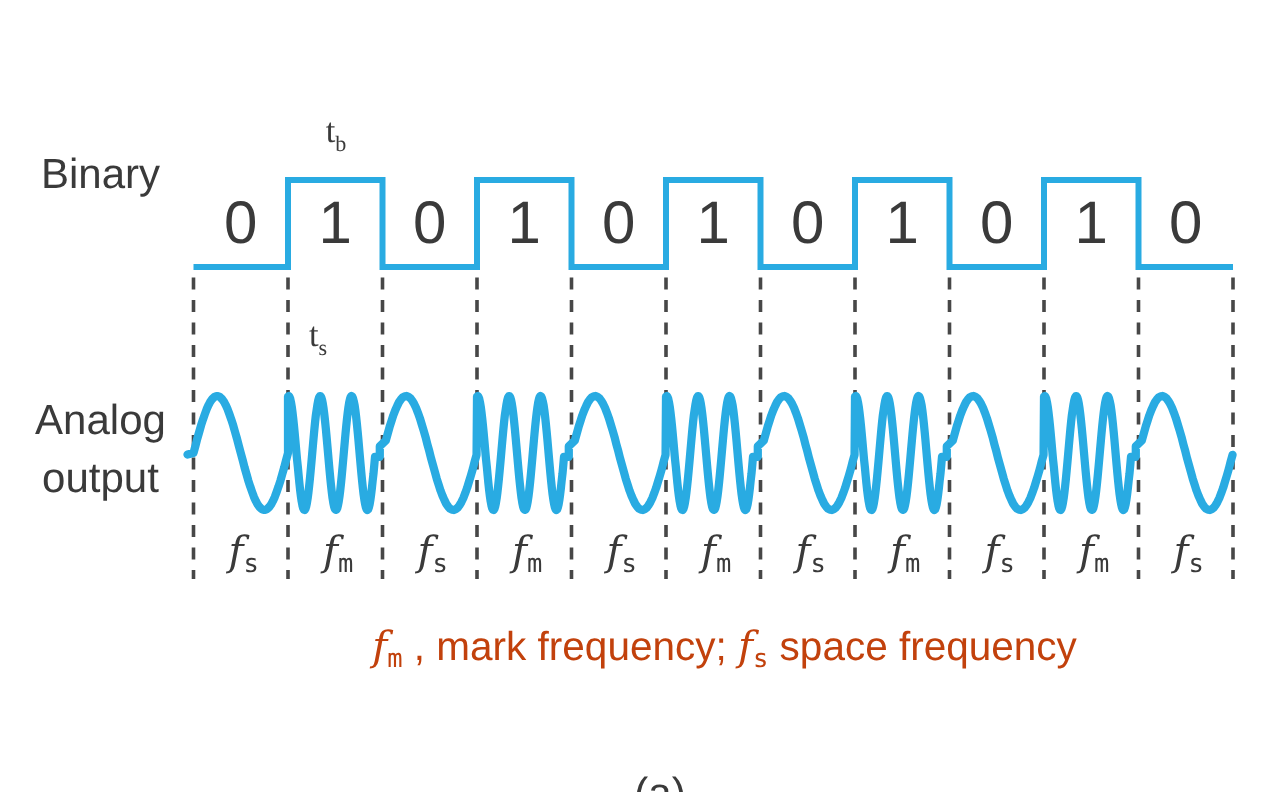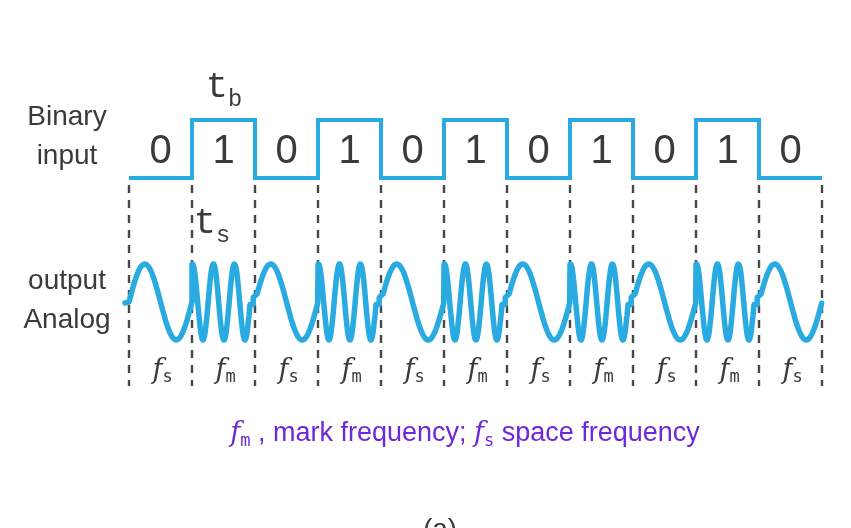--- a/index.html
+++ b/index.html
@@ -13,33 +13,33 @@
   }
   .side-label .line{display:block;}
   #binary-label{left:8px;top:56px;width:118px;}
   #analog-label{left:8px;top:220px;width:118px;}
   .digit{
     position:absolute;transform:translate(-50%,-50%);
     font-size:40px;color:#3A3A3A;line-height:1;
   }
   .t-wrap{
     position:absolute;transform:translate(-50%,-50%);
-    font-family:Liberation Mono, monospace;font-size:37px;color:#3A3A3A;line-height:1;white-space:nowrap;
+    font-family:Liberation Serif, serif;font-size:23px;color:#3A3A3A;line-height:1;white-space:nowrap;
   }
   .t-sub{font-size:0.64em;vertical-align:-0.38em;}
   #tb{left:224px;top:50px;}
   #ts{left:212px;top:186px;}
   .flabel{
     position:absolute;transform:translate(-50%,-50%);white-space:nowrap;line-height:1;color:#3A3A3A;text-align:center;
   }
   .f-base{font-family:"DejaVu Serif",serif;font-style:italic;font-size:27px;}
   .f-sub{font-family:"DejaVu Sans Mono",monospace;font-size:17px;vertical-align:-0.28em;}
   .caption{
-    position:absolute;left:465px;top:393px;transform:translate(-50%,-50%);
-    white-space:nowrap;font-size:27px;color:#6d28d9;
+    position:absolute;left:483px;top:393px;transform:translate(-50%,-50%);
+    white-space:nowrap;font-size:27px;color:#c2410c;
   }
   .subfig{
     position:absolute;left:440px;top:489px;transform:translate(-50%,-50%);
     font-size:28px;color:#3A3A3A;
   }
 </style>
 </head>
 <body>
 
 <div class="fig">
@@ -55,26 +55,25 @@
       <path d="M633 145 L633 346" fill="none" stroke="#474747" stroke-width="2.4" stroke-dasharray="8 7"></path>
       <path d="M696 145 L696 346" fill="none" stroke="#474747" stroke-width="2.4" stroke-dasharray="8 7"></path>
       <path d="M759 145 L759 346" fill="none" stroke="#474747" stroke-width="2.4" stroke-dasharray="8 7"></path>
       <path d="M822 145 L822 346" fill="none" stroke="#474747" stroke-width="2.4" stroke-dasharray="8 7"></path>
       <path d="M129 138 L192 138 L192 80 L255 80 L255 138 L318 138 L318 80 L381 80 L381 138 L444 138 L444 80 L507 80 L507 138 L570 138 L570 80 L633 80 L633 138 L696 138 L696 80 L759 80 L759 138 L822 138" fill="none" stroke="#29ABE2" stroke-width="4" stroke-linejoin="miter"></path>
       <path d="M125.0 263.0 L129.0 262.0 L130.3 257.2 L131.5 252.5 L132.8 248.0 L134.0 243.7 L135.3 239.7 L136.6 236.0 L137.8 232.7 L139.1 229.9 L140.3 227.6 L141.6 225.9 L142.9 224.7 L144.1 224.1 L145.4 224.1 L146.6 224.7 L147.9 225.9 L149.2 227.6 L150.4 229.9 L151.7 232.7 L152.9 236.0 L154.2 239.7 L155.5 243.7 L156.7 248.0 L158.0 252.5 L159.2 257.2 L160.5 262.0 L161.8 266.8 L163.0 271.5 L164.3 276.0 L165.5 280.3 L166.8 284.3 L168.1 288.0 L169.3 291.3 L170.6 294.1 L171.8 296.4 L173.1 298.1 L174.4 299.3 L175.6 299.9 L176.9 299.9 L178.1 299.3 L179.4 298.1 L180.7 296.4 L181.9 294.1 L183.2 291.3 L184.4 288.0 L185.7 284.3 L187.0 280.3 L188.2 276.0 L189.5 271.5 L190.7 266.8 L192.0 262.0 L192.0 224.3 L192.5 224.0 L193.0 224.6 L193.5 225.9 L194.0 228.2 L194.5 231.1 L195.0 234.8 L195.5 239.1 L196.0 243.9 L196.5 249.2 L197.0 254.7 L197.5 260.4 L198.0 266.1 L198.6 271.7 L199.1 277.1 L199.6 282.2 L200.1 286.8 L200.6 290.8 L201.1 294.2 L201.6 296.9 L202.1 298.8 L202.6 299.8 L203.1 300.0 L203.6 299.3 L204.1 297.7 L204.6 295.4 L205.1 292.3 L205.6 288.5 L206.1 284.1 L206.6 279.2 L207.1 273.9 L207.6 268.4 L208.1 262.7 L208.6 257.0 L209.1 251.4 L209.6 246.0 L210.1 241.0 L210.6 236.5 L211.2 232.5 L211.7 229.3 L212.2 226.7 L212.7 225.0 L213.2 224.1 L213.7 224.1 L214.2 224.9 L214.7 226.6 L215.2 229.1 L215.7 232.3 L216.2 236.2 L216.7 240.7 L217.2 245.6 L217.7 251.0 L218.2 256.6 L218.7 262.3 L219.2 268.0 L219.7 273.6 L220.2 278.9 L220.7 283.8 L221.2 288.2 L221.7 292.1 L222.2 295.2 L222.7 297.6 L223.2 299.2 L223.8 299.9 L224.3 299.8 L224.8 298.9 L225.3 297.0 L225.8 294.4 L226.3 291.1 L226.8 287.1 L227.3 282.5 L227.8 277.5 L228.3 272.1 L228.8 266.5 L229.3 260.8 L229.8 255.1 L230.3 249.5 L230.8 244.3 L231.3 239.4 L231.8 235.1 L232.3 231.4 L232.8 228.3 L233.3 226.1 L233.8 224.6 L234.3 224.0 L234.8 224.3 L235.3 225.4 L235.8 227.3 L236.4 230.1 L236.9 233.5 L237.4 237.6 L237.9 242.3 L238.4 247.4 L238.9 252.8 L239.4 258.5 L239.9 264.2 L240.4 269.9 L240.9 275.4 L241.4 280.6 L241.9 285.3 L242.4 289.6 L242.9 293.2 L243.4 296.1 L243.9 298.2 L244.4 299.5 L244.9 300.0 L245.4 299.6 L245.9 298.3 L246.4 296.3 L246.9 293.4 L247.4 289.8 L247.9 285.6 L248.4 280.9 L249.0 275.7 L249.5 270.2 L250.0 264.6 L251.5 264.5 L253.2 264.5 L253.2 257.5 L257.2 253.7 L258.5 249.1 L259.7 244.7 L261.0 240.6 L262.2 236.9 L263.5 233.5 L264.8 230.6 L266.0 228.1 L267.3 226.2 L268.5 224.9 L269.8 224.2 L271.1 224.0 L272.3 224.5 L273.6 225.5 L274.8 227.1 L276.1 229.3 L277.4 232.0 L278.6 235.1 L279.9 238.7 L281.1 242.7 L282.4 246.9 L283.7 251.4 L284.9 256.1 L286.2 260.8 L287.4 265.6 L288.7 270.3 L290.0 274.9 L291.2 279.3 L292.5 283.4 L293.7 287.1 L295.0 290.5 L296.3 293.4 L297.5 295.9 L298.8 297.8 L300.0 299.1 L301.3 299.8 L302.6 300.0 L303.8 299.5 L305.1 298.5 L306.3 296.9 L307.6 294.7 L308.9 292.0 L310.1 288.9 L311.4 285.3 L312.6 281.3 L313.9 277.1 L315.2 272.6 L316.4 267.9 L317.7 263.2 L318.0 224.3 L318.5 224.0 L319.0 224.6 L319.5 225.9 L320.0 228.2 L320.5 231.1 L321.0 234.8 L321.5 239.1 L322.0 243.9 L322.5 249.2 L323.0 254.7 L323.5 260.4 L324.0 266.1 L324.6 271.7 L325.1 277.1 L325.6 282.2 L326.1 286.8 L326.6 290.8 L327.1 294.2 L327.6 296.9 L328.1 298.8 L328.6 299.8 L329.1 300.0 L329.6 299.3 L330.1 297.7 L330.6 295.4 L331.1 292.3 L331.6 288.5 L332.1 284.1 L332.6 279.2 L333.1 273.9 L333.6 268.4 L334.1 262.7 L334.6 257.0 L335.1 251.4 L335.6 246.0 L336.1 241.0 L336.6 236.5 L337.2 232.5 L337.7 229.3 L338.2 226.7 L338.7 225.0 L339.2 224.1 L339.7 224.1 L340.2 224.9 L340.7 226.6 L341.2 229.1 L341.7 232.3 L342.2 236.2 L342.7 240.7 L343.2 245.6 L343.7 251.0 L344.2 256.6 L344.7 262.3 L345.2 268.0 L345.7 273.6 L346.2 278.9 L346.7 283.8 L347.2 288.2 L347.7 292.1 L348.2 295.2 L348.7 297.6 L349.2 299.2 L349.8 299.9 L350.3 299.8 L350.8 298.9 L351.3 297.0 L351.8 294.4 L352.3 291.1 L352.8 287.1 L353.3 282.5 L353.8 277.5 L354.3 272.1 L354.8 266.5 L355.3 260.8 L355.8 255.1 L356.3 249.5 L356.8 244.3 L357.3 239.4 L357.8 235.1 L358.3 231.4 L358.8 228.3 L359.3 226.1 L359.8 224.6 L360.3 224.0 L360.8 224.3 L361.3 225.4 L361.8 227.3 L362.4 230.1 L362.9 233.5 L363.4 237.6 L363.9 242.3 L364.4 247.4 L364.9 252.8 L365.4 258.5 L365.9 264.2 L366.4 269.9 L366.9 275.4 L367.4 280.6 L367.9 285.3 L368.4 289.6 L368.9 293.2 L369.4 296.1 L369.9 298.2 L370.4 299.5 L370.9 300.0 L371.4 299.6 L371.9 298.3 L372.4 296.3 L372.9 293.4 L373.4 289.8 L373.9 285.6 L374.4 280.9 L375.0 275.7 L375.5 270.2 L376.0 264.6 L377.5 264.5 L379.2 264.5 L379.2 257.5 L383.2 253.7 L384.5 249.1 L385.7 244.7 L387.0 240.6 L388.2 236.9 L389.5 233.5 L390.8 230.6 L392.0 228.1 L393.3 226.2 L394.5 224.9 L395.8 224.2 L397.1 224.0 L398.3 224.5 L399.6 225.5 L400.8 227.1 L402.1 229.3 L403.4 232.0 L404.6 235.1 L405.9 238.7 L407.1 242.7 L408.4 246.9 L409.7 251.4 L410.9 256.1 L412.2 260.8 L413.4 265.6 L414.7 270.3 L416.0 274.9 L417.2 279.3 L418.5 283.4 L419.7 287.1 L421.0 290.5 L422.3 293.4 L423.5 295.9 L424.8 297.8 L426.0 299.1 L427.3 299.8 L428.6 300.0 L429.8 299.5 L431.1 298.5 L432.3 296.9 L433.6 294.7 L434.9 292.0 L436.1 288.9 L437.4 285.3 L438.6 281.3 L439.9 277.1 L441.2 272.6 L442.4 267.9 L443.7 263.2 L444.0 224.3 L444.5 224.0 L445.0 224.6 L445.5 225.9 L446.0 228.2 L446.5 231.1 L447.0 234.8 L447.5 239.1 L448.0 243.9 L448.5 249.2 L449.0 254.7 L449.5 260.4 L450.0 266.1 L450.6 271.7 L451.1 277.1 L451.6 282.2 L452.1 286.8 L452.6 290.8 L453.1 294.2 L453.6 296.9 L454.1 298.8 L454.6 299.8 L455.1 300.0 L455.6 299.3 L456.1 297.7 L456.6 295.4 L457.1 292.3 L457.6 288.5 L458.1 284.1 L458.6 279.2 L459.1 273.9 L459.6 268.4 L460.1 262.7 L460.6 257.0 L461.1 251.4 L461.6 246.0 L462.1 241.0 L462.6 236.5 L463.2 232.5 L463.7 229.3 L464.2 226.7 L464.7 225.0 L465.2 224.1 L465.7 224.1 L466.2 224.9 L466.7 226.6 L467.2 229.1 L467.7 232.3 L468.2 236.2 L468.7 240.7 L469.2 245.6 L469.7 251.0 L470.2 256.6 L470.7 262.3 L471.2 268.0 L471.7 273.6 L472.2 278.9 L472.7 283.8 L473.2 288.2 L473.7 292.1 L474.2 295.2 L474.7 297.6 L475.2 299.2 L475.8 299.9 L476.3 299.8 L476.8 298.9 L477.3 297.0 L477.8 294.4 L478.3 291.1 L478.8 287.1 L479.3 282.5 L479.8 277.5 L480.3 272.1 L480.8 266.5 L481.3 260.8 L481.8 255.1 L482.3 249.5 L482.8 244.3 L483.3 239.4 L483.8 235.1 L484.3 231.4 L484.8 228.3 L485.3 226.1 L485.8 224.6 L486.3 224.0 L486.8 224.3 L487.3 225.4 L487.8 227.3 L488.4 230.1 L488.9 233.5 L489.4 237.6 L489.9 242.3 L490.4 247.4 L490.9 252.8 L491.4 258.5 L491.9 264.2 L492.4 269.9 L492.9 275.4 L493.4 280.6 L493.9 285.3 L494.4 289.6 L494.9 293.2 L495.4 296.1 L495.9 298.2 L496.4 299.5 L496.9 300.0 L497.4 299.6 L497.9 298.3 L498.4 296.3 L498.9 293.4 L499.4 289.8 L499.9 285.6 L500.4 280.9 L501.0 275.7 L501.5 270.2 L502.0 264.6 L503.5 264.5 L505.2 264.5 L505.2 257.5 L509.2 253.7 L510.5 249.1 L511.7 244.7 L513.0 240.6 L514.2 236.9 L515.5 233.5 L516.8 230.6 L518.0 228.1 L519.3 226.2 L520.5 224.9 L521.8 224.2 L523.1 224.0 L524.3 224.5 L525.6 225.5 L526.8 227.1 L528.1 229.3 L529.4 232.0 L530.6 235.1 L531.9 238.7 L533.1 242.7 L534.4 246.9 L535.7 251.4 L536.9 256.1 L538.2 260.8 L539.4 265.6 L540.7 270.3 L542.0 274.9 L543.2 279.3 L544.5 283.4 L545.7 287.1 L547.0 290.5 L548.3 293.4 L549.5 295.9 L550.8 297.8 L552.0 299.1 L553.3 299.8 L554.6 300.0 L555.8 299.5 L557.1 298.5 L558.3 296.9 L559.6 294.7 L560.9 292.0 L562.1 288.9 L563.4 285.3 L564.6 281.3 L565.9 277.1 L567.2 272.6 L568.4 267.9 L569.7 263.2 L570.0 224.3 L570.5 224.0 L571.0 224.6 L571.5 225.9 L572.0 228.2 L572.5 231.1 L573.0 234.8 L573.5 239.1 L574.0 243.9 L574.5 249.2 L575.0 254.7 L575.5 260.4 L576.0 266.1 L576.6 271.7 L577.1 277.1 L577.6 282.2 L578.1 286.8 L578.6 290.8 L579.1 294.2 L579.6 296.9 L580.1 298.8 L580.6 299.8 L581.1 300.0 L581.6 299.3 L582.1 297.7 L582.6 295.4 L583.1 292.3 L583.6 288.5 L584.1 284.1 L584.6 279.2 L585.1 273.9 L585.6 268.4 L586.1 262.7 L586.6 257.0 L587.1 251.4 L587.6 246.0 L588.1 241.0 L588.6 236.5 L589.2 232.5 L589.7 229.3 L590.2 226.7 L590.7 225.0 L591.2 224.1 L591.7 224.1 L592.2 224.9 L592.7 226.6 L593.2 229.1 L593.7 232.3 L594.2 236.2 L594.7 240.7 L595.2 245.6 L595.7 251.0 L596.2 256.6 L596.7 262.3 L597.2 268.0 L597.7 273.6 L598.2 278.9 L598.7 283.8 L599.2 288.2 L599.7 292.1 L600.2 295.2 L600.7 297.6 L601.2 299.2 L601.8 299.9 L602.3 299.8 L602.8 298.9 L603.3 297.0 L603.8 294.4 L604.3 291.1 L604.8 287.1 L605.3 282.5 L605.8 277.5 L606.3 272.1 L606.8 266.5 L607.3 260.8 L607.8 255.1 L608.3 249.5 L608.8 244.3 L609.3 239.4 L609.8 235.1 L610.3 231.4 L610.8 228.3 L611.3 226.1 L611.8 224.6 L612.3 224.0 L612.8 224.3 L613.3 225.4 L613.8 227.3 L614.4 230.1 L614.9 233.5 L615.4 237.6 L615.9 242.3 L616.4 247.4 L616.9 252.8 L617.4 258.5 L617.9 264.2 L618.4 269.9 L618.9 275.4 L619.4 280.6 L619.9 285.3 L620.4 289.6 L620.9 293.2 L621.4 296.1 L621.9 298.2 L622.4 299.5 L622.9 300.0 L623.4 299.6 L623.9 298.3 L624.4 296.3 L624.9 293.4 L625.4 289.8 L625.9 285.6 L626.4 280.9 L627.0 275.7 L627.5 270.2 L628.0 264.6 L629.5 264.5 L631.2 264.5 L631.2 257.5 L635.2 253.7 L636.5 249.1 L637.7 244.7 L639.0 240.6 L640.2 236.9 L641.5 233.5 L642.8 230.6 L644.0 228.1 L645.3 226.2 L646.5 224.9 L647.8 224.2 L649.1 224.0 L650.3 224.5 L651.6 225.5 L652.8 227.1 L654.1 229.3 L655.4 232.0 L656.6 235.1 L657.9 238.7 L659.1 242.7 L660.4 246.9 L661.7 251.4 L662.9 256.1 L664.2 260.8 L665.4 265.6 L666.7 270.3 L668.0 274.9 L669.2 279.3 L670.5 283.4 L671.7 287.1 L673.0 290.5 L674.3 293.4 L675.5 295.9 L676.8 297.8 L678.0 299.1 L679.3 299.8 L680.6 300.0 L681.8 299.5 L683.1 298.5 L684.3 296.9 L685.6 294.7 L686.9 292.0 L688.1 288.9 L689.4 285.3 L690.6 281.3 L691.9 277.1 L693.2 272.6 L694.4 267.9 L695.7 263.2 L696.0 224.3 L696.5 224.0 L697.0 224.6 L697.5 225.9 L698.0 228.2 L698.5 231.1 L699.0 234.8 L699.5 239.1 L700.0 243.9 L700.5 249.2 L701.0 254.7 L701.5 260.4 L702.0 266.1 L702.6 271.7 L703.1 277.1 L703.6 282.2 L704.1 286.8 L704.6 290.8 L705.1 294.2 L705.6 296.9 L706.1 298.8 L706.6 299.8 L707.1 300.0 L707.6 299.3 L708.1 297.7 L708.6 295.4 L709.1 292.3 L709.6 288.5 L710.1 284.1 L710.6 279.2 L711.1 273.9 L711.6 268.4 L712.1 262.7 L712.6 257.0 L713.1 251.4 L713.6 246.0 L714.1 241.0 L714.6 236.5 L715.2 232.5 L715.7 229.3 L716.2 226.7 L716.7 225.0 L717.2 224.1 L717.7 224.1 L718.2 224.9 L718.7 226.6 L719.2 229.1 L719.7 232.3 L720.2 236.2 L720.7 240.7 L721.2 245.6 L721.7 251.0 L722.2 256.6 L722.7 262.3 L723.2 268.0 L723.7 273.6 L724.2 278.9 L724.7 283.8 L725.2 288.2 L725.7 292.1 L726.2 295.2 L726.7 297.6 L727.2 299.2 L727.8 299.9 L728.3 299.8 L728.8 298.9 L729.3 297.0 L729.8 294.4 L730.3 291.1 L730.8 287.1 L731.3 282.5 L731.8 277.5 L732.3 272.1 L732.8 266.5 L733.3 260.8 L733.8 255.1 L734.3 249.5 L734.8 244.3 L735.3 239.4 L735.8 235.1 L736.3 231.4 L736.8 228.3 L737.3 226.1 L737.8 224.6 L738.3 224.0 L738.8 224.3 L739.3 225.4 L739.8 227.3 L740.4 230.1 L740.9 233.5 L741.4 237.6 L741.9 242.3 L742.4 247.4 L742.9 252.8 L743.4 258.5 L743.9 264.2 L744.4 269.9 L744.9 275.4 L745.4 280.6 L745.9 285.3 L746.4 289.6 L746.9 293.2 L747.4 296.1 L747.9 298.2 L748.4 299.5 L748.9 300.0 L749.4 299.6 L749.9 298.3 L750.4 296.3 L750.9 293.4 L751.4 289.8 L751.9 285.6 L752.4 280.9 L753.0 275.7 L753.5 270.2 L754.0 264.6 L755.5 264.5 L757.2 264.5 L757.2 257.5 L761.2 253.7 L762.5 249.1 L763.7 244.7 L765.0 240.6 L766.2 236.9 L767.5 233.5 L768.8 230.6 L770.0 228.1 L771.3 226.2 L772.5 224.9 L773.8 224.2 L775.1 224.0 L776.3 224.5 L777.6 225.5 L778.8 227.1 L780.1 229.3 L781.4 232.0 L782.6 235.1 L783.9 238.7 L785.1 242.7 L786.4 246.9 L787.7 251.4 L788.9 256.1 L790.2 260.8 L791.4 265.6 L792.7 270.3 L794.0 274.9 L795.2 279.3 L796.5 283.4 L797.7 287.1 L799.0 290.5 L800.3 293.4 L801.5 295.9 L802.8 297.8 L804.0 299.1 L805.3 299.8 L806.6 300.0 L807.8 299.5 L809.1 298.5 L810.3 296.9 L811.6 294.7 L812.9 292.0 L814.1 288.9 L815.4 285.3 L816.6 281.3 L817.9 277.1 L819.2 272.6 L820.4 267.9 L821.7 263.2" fill="none" stroke="#29ABE2" stroke-width="5.5" stroke-linecap="round" stroke-linejoin="round"></path>
     </svg>
 
   <div class="side-label" id="binary-label">
     <span class="line">Binary</span>
-    <span class="line">input</span>
   </div>
 
   <div class="side-label" id="analog-label">
+    <span class="line">Analog</span>
     <span class="line">output</span>
-    <span class="line">Analog</span>
   </div>
 
   <div id="bits-row">
       <span class="digit" style="left: 160.5px; top: 109px;">0</span>
       <span class="digit" style="left: 223.5px; top: 109px;">1</span>
       <span class="digit" style="left: 286.5px; top: 109px;">0</span>
       <span class="digit" style="left: 349.5px; top: 109px;">1</span>
       <span class="digit" style="left: 412.5px; top: 109px;">0</span>
       <span class="digit" style="left: 475.5px; top: 109px;">1</span>
       <span class="digit" style="left: 538.5px; top: 109px;">0</span>

